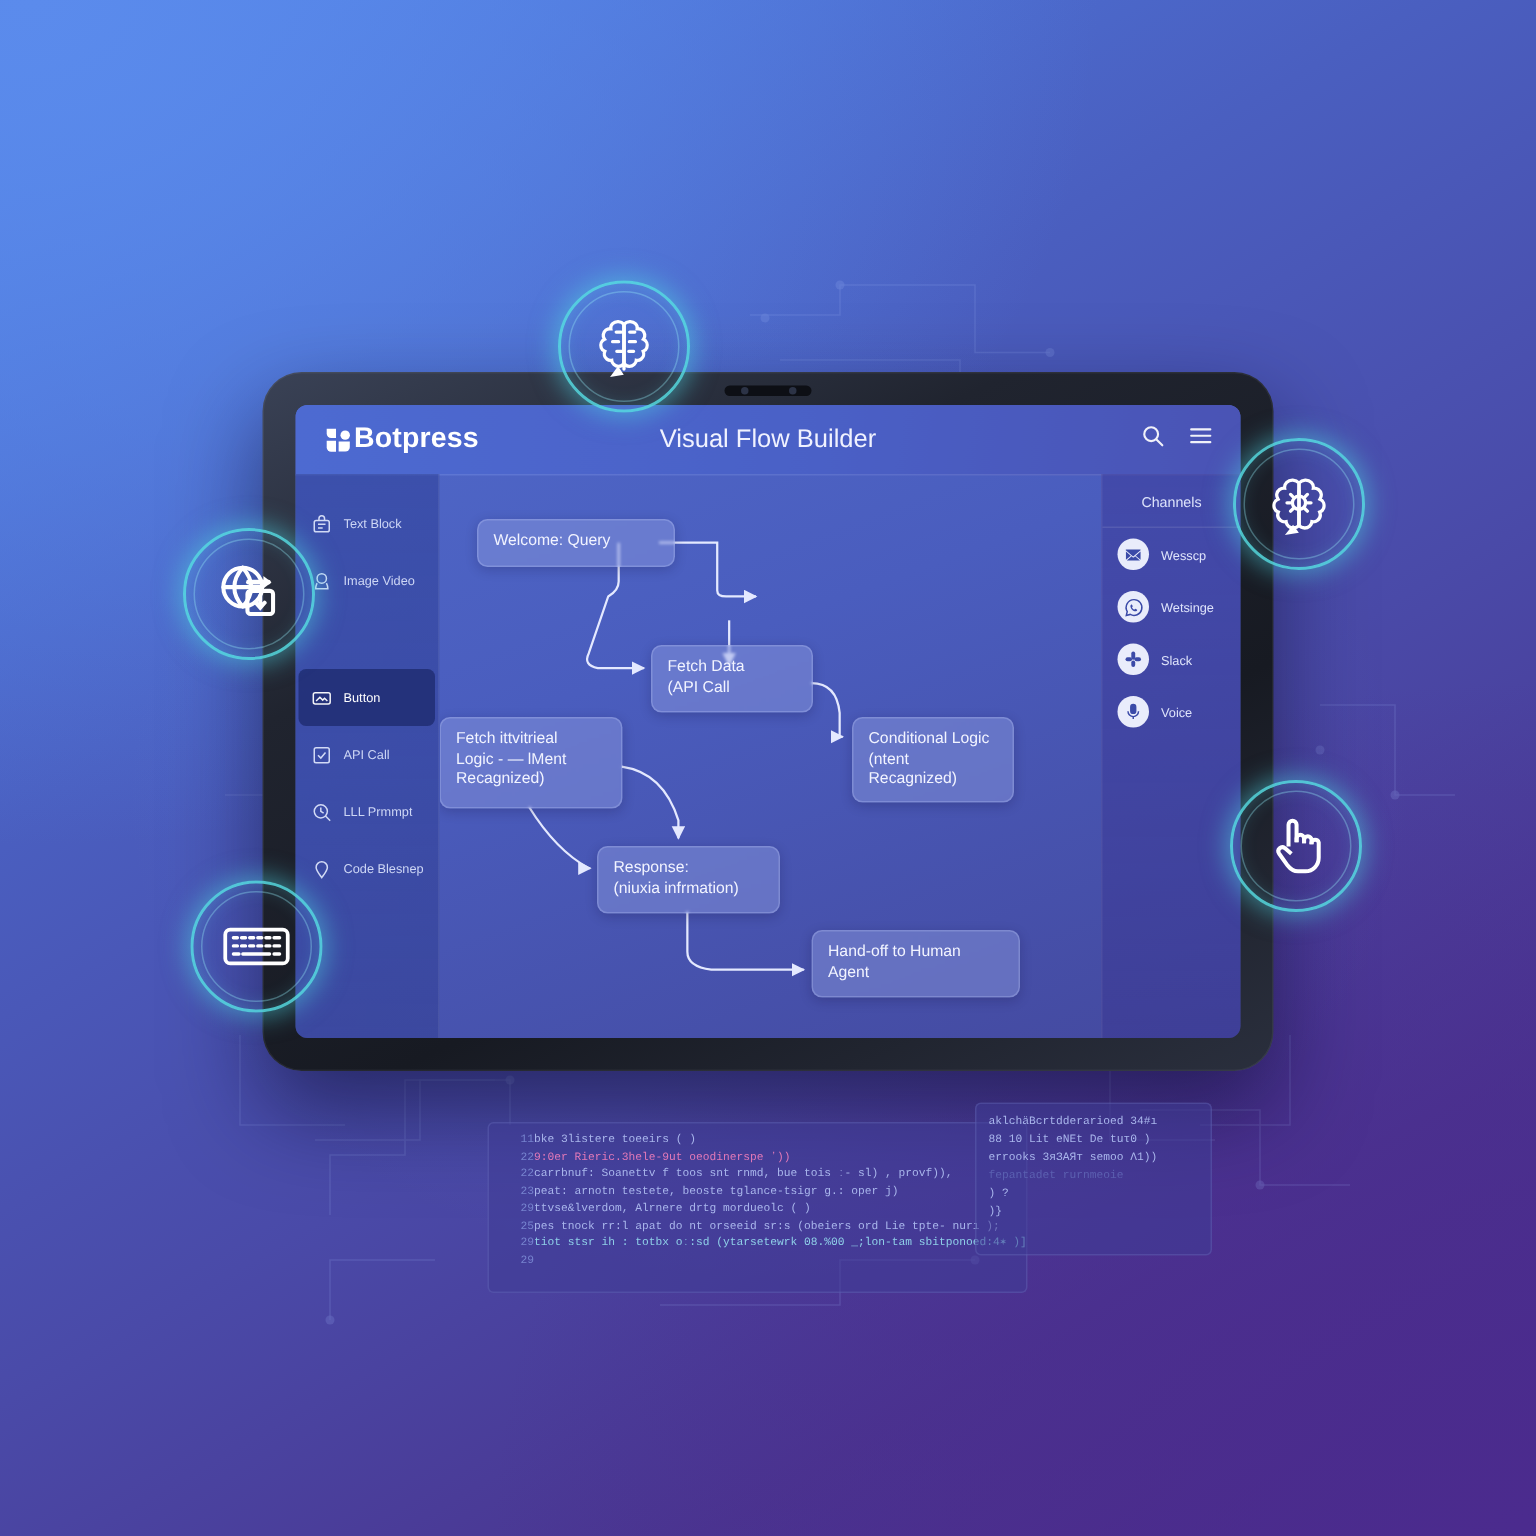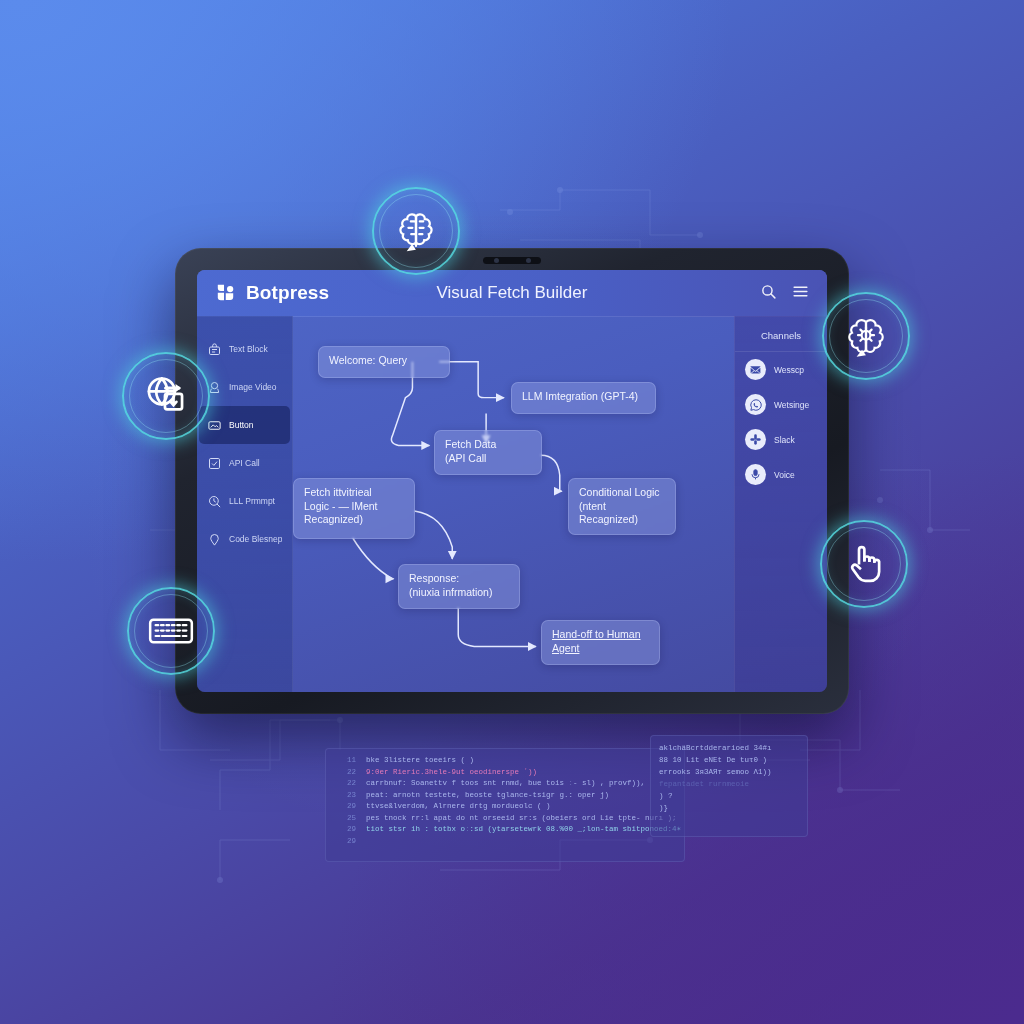--- a/index.html
+++ b/index.html
@@ -45,42 +45,42 @@
     background:linear-gradient(160deg,#4f68c8 0%,#4a5dbe 40%,#44499f 100%);
   }
 
   
   .appbar{
     position:relative;height:46px;
     background:linear-gradient(100deg,#4d6ad1 0%,#4a60c6 55%,#4a53b4 100%);
     border-bottom:1px solid rgba(255,255,255,.10);
     display:flex;align-items:center;padding:0 18px;
   }
-  .brand{display:flex;align-items:flex-start;gap:10px;width:170px;}
+  .brand{display:flex;align-items:flex-end;width:170px;}
   .brand-mark{width:21px;height:21px;position:relative;flex:0 0 auto;}
   .brand-name{color:#fff;font-size:19px;font-weight:700;letter-spacing:.1px;}
   .app-title{
     position:absolute;left:0;right:0;text-align:center;
     color:#f0f2ff;font-size:17px;font-weight:400;pointer-events:none;
   }
   .appbar-actions{margin-left:auto;display:flex;align-items:center;gap:15px;z-index:2;}
   .ic{width:17px;height:17px;opacity:.92;}
 
   
   .appbody{position:absolute;left:0;right:0;top:46px;bottom:0;display:flex;}
   .lsidebar{
     width:95px;flex:0 0 auto;padding-top:14px;
     background:linear-gradient(180deg,rgba(45,62,150,.55) 0%,rgba(45,58,140,.45) 100%);
     border-right:1px solid rgba(255,255,255,.07);
   }
   .lsb-item{
     display:flex;align-items:center;gap:7px;height:38px;padding:0 8px;margin:0 2px;
     border-radius:5px;color:#cdd6f5;font-size:8.5px;
   }
-  .lsb-item.active{background:rgba(22,34,95,.62);color:#fff;}
+  .lsb-item.active{background:rgba(22,34,95,.62);color:#fff;margin-top:40px;}
   .lsb-ic{width:15px;height:15px;flex:0 0 auto;opacity:.95;}
   .lsb-label{white-space:nowrap;overflow:hidden;}
 
   .canvas{position:relative;flex:1 1 auto;overflow:hidden;}
   .node{
     position:absolute;border-radius:7px;
     background:rgba(146,160,226,.42);
     border:1px solid rgba(198,208,250,.26);
     color:#f2f4ff;font-size:10.5px;line-height:13.5px;
     padding:7px 10px;box-sizing:border-box;
@@ -119,21 +119,21 @@
   
   .codepanel{
     position:absolute;border-radius:4px;
     background:rgba(63,60,150,.55);
     border:1px solid rgba(150,160,230,.18);
     font-family:"Liberation Mono","DejaVu Sans Mono",monospace;
     overflow:hidden;
   }
   .code-main{left:325px;top:748px;width:358px;height:106px;padding:6px 0 0 0;}
   .code-side{left:650px;top:735px;width:140px;height:88px;padding:6px 8px;}
-  .cl{display:flex;gap:10px;font-size:7.5px;line-height:11.5px;white-space:nowrap;}
+  .cl{display:flex;font-size:7.5px;line-height:11.5px;white-space:nowrap;}
   .cl .ln{width:30px;text-align:right;color:#7f8fd8;flex:0 0 auto;opacity:.85;}
   .cl .ct{color:#a9b6ec;filter:blur(.35px);text-align:center;}
   .cl .ct.kw{color:#e279b8;}
   .cl .ct.st{color:#8fd0e8;}
   .code-side .cl2{font-size:7.5px;line-height:12px;color:#a9b6ec;filter:blur(.4px);white-space:nowrap;}
   .code-side .cl2.dim{color:#6f7fc8;opacity:.55;}
 </style>
 </head>
 <body>
 
@@ -183,21 +183,21 @@
           <span class="brand-mark">
             <svg viewBox="0 0 24 24" width="21" height="21">
               <path d="M3.2 3.2h7.1v7.1H6.6a3.4 3.4 0 0 1-3.4-3.4z" fill="#fff"></path>
               <path d="M3.2 12.3h7.1v8.5H6.6a3.4 3.4 0 0 1-3.4-3.4z" fill="#fff"></path>
               <circle cx="17.3" cy="8.1" r="3.6" fill="#fff"></circle>
               <path d="M12.3 12.9h8.5v4.3a3.4 3.4 0 0 1-3.4 3.4h-5.1z" fill="#fff"></path>
             </svg>
           </span>
           <span class="brand-name">Botpress</span>
         </div>
-        <div class="app-title">Visual Fetch Builder</div>
+        <div class="app-title">Visual Flow Builder</div>
         <div class="appbar-actions">
           <span>
             <svg class="ic" viewBox="0 0 24 24" fill="none" stroke="#fff" stroke-width="2" stroke-linecap="round">
                 <circle cx="10.5" cy="10.5" r="6.5"></circle>
                 <path d="M15.5 15.5 21 21"></path>
               </svg>
           </span>
           <span>
             <svg class="ic" viewBox="0 0 24 24" stroke="#fff" stroke-width="2" stroke-linecap="round">
               <path d="M3 6h18M3 12h18M3 18h18"></path>
@@ -287,41 +287,38 @@
               <path d="M120 46 V72 Q120 78 113 82 L100 120 Q96 128 106 130 H137"></path>
               <path d="M122 196 Q150 200 160 232 V244"></path>
               <path d="M60 223 Q78 252 100 264 H101"></path>
               <path d="M166 293 V320 Q166 330 182 332 H244"></path>
             </g>
           </svg>
 
           <div class="node" style="left: 25px; top: 30px; width: 132px; min-height: 32px;">
               <span>Welcome: Query</span>
             </div>
-          <div class="node" style="left: 218px; top: 66px; width: 145px; min-height: 32px;">
-              <span>LLM Imtegration (GPT-4)</span>
-            </div>
           <div class="node" style="left: 141px; top: 114px; width: 108px; min-height: 45px;">
               <span>Fetch Data</span>
               <span>(API Call</span>
             </div>
           <div class="node" style="left: 275px; top: 162px; width: 108px; min-height: 45px;">
               <span>Conditional Logic</span>
               <span>(ntent Recagnized)</span>
             </div>
           <div class="node" style="left: 0px; top: 162px; width: 122px; min-height: 61px;">
               <span>Fetch ittvitrieal</span>
               <span>Logic - — lMent</span>
               <span>Recagnized)</span>
             </div>
           <div class="node" style="left: 105px; top: 248px; width: 122px; min-height: 45px;">
               <span>Response:</span>
               <span>(niuxia infrmation)</span>
             </div>
-          <div class="node" style="left: 248px; top: 304px; width: 119px; min-height: 45px; text-decoration: underline;">
+          <div class="node" style="left: 248px; top: 304px; width: 139px; min-height: 45px;">
               <span>Hand-off to Human</span>
               <span>Agent</span>
             </div>
         </div>
 
         <div class="rsidebar">
           <div class="rs-title">Channels</div>
 
           <div class="ch-item">
             <span class="ch-ic">

